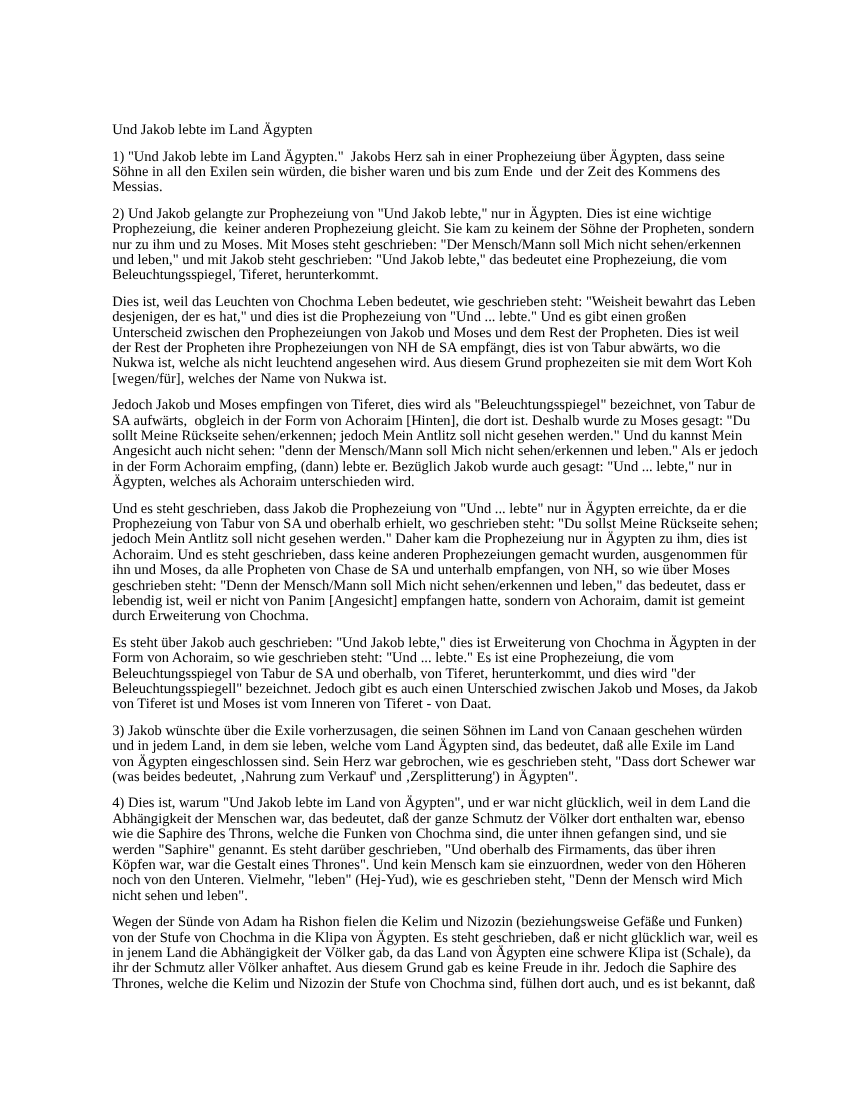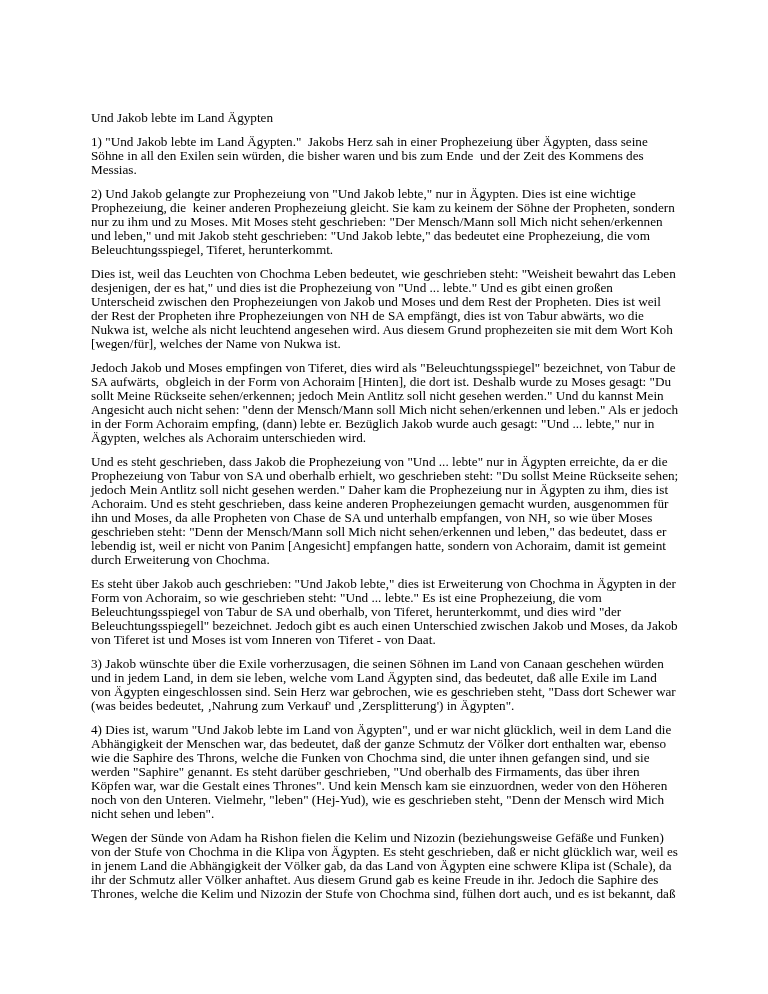--- a/index.html
+++ b/index.html
@@ -10,21 +10,21 @@
     width: 768px;
     height: 994px;
     background: #ffffff;
     color: #000000;
     font-family: "Liberation Serif", serif;
     overflow: hidden;
     position: relative;
   }
   .page {
     position: absolute;
-    left: 91px;
+    left: 102px;
     top: 111px;
     width: 588px;
   }
   .doc-title {
     font-size: 13.2px;
     line-height: 14px;
     font-weight: normal;
     margin: 0 0 10px 0;
     white-space: pre-wrap;
   }

